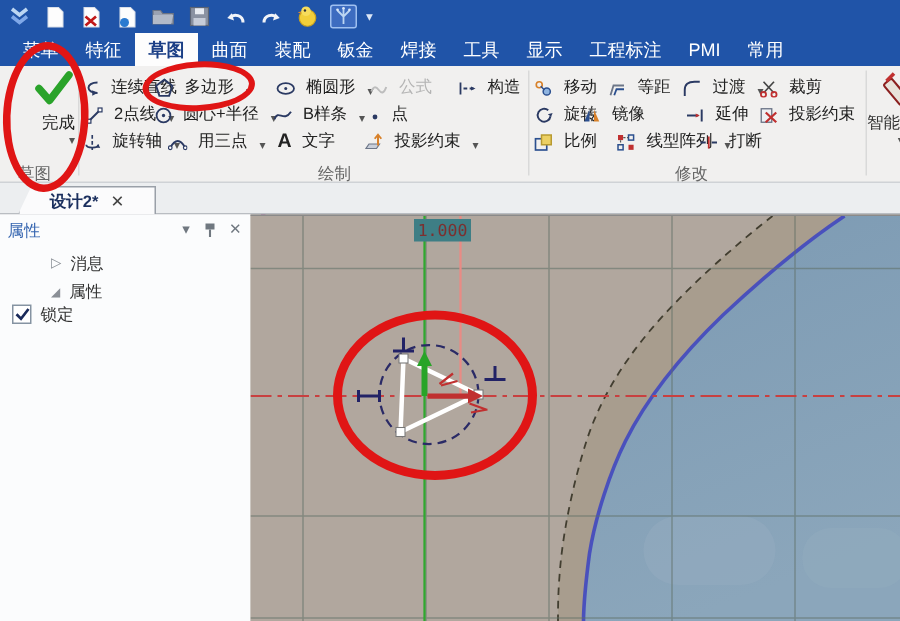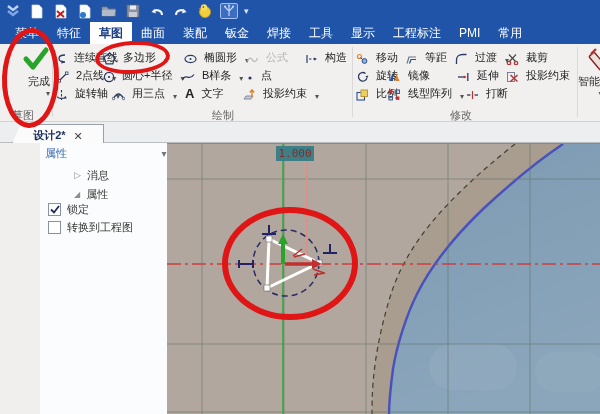--- a/index.html
+++ b/index.html
@@ -26,26 +26,26 @@
   .tool.disabled .tl { color:#b4b4b4; }
   .car { font-size:8px; color:#555; margin-left:1px; }
   .glabel { position:absolute; top:64px; font-size:11px; color:#666; }
   .finish-btn { position:absolute; left:4px; top:2px; width:46px; height:62px; display:flex; flex-direction:column; align-items:flex-end; cursor:default; }
   .finish-btn .tl { margin-top:2px; color:#222; }
   .bigbtn { position:absolute; left:578px; top:2px; width:44px; height:64px; display:flex; flex-direction:column; align-items:center; cursor:default; }
   .bigbtn .tl { margin-top:2px; white-space:nowrap; }
 
   
   .tabbar { position:absolute; left:0; top:122px; width:600px; height:21px; background:#eceef0; border-bottom:1px solid #b9bdc2; }
-  .doctab { position:absolute; left:12px; top:2px; width:92px; height:19px; background:#fbfbfc; border:1px solid #9aa0a8; border-bottom:none; clip-path:polygon(9px 0, 100% 0, 100% 100%, 0 100%); display:flex; align-items:flex-end; justify-content:center; gap:8px; font-size:11px; color:#1b2f5e; font-weight:bold; }
+  .doctab { position:absolute; left:12px; top:2px; width:92px; height:19px; background:#fbfbfc; border:1px solid #9aa0a8; border-bottom:none; clip-path:polygon(9px 0, 100% 0, 100% 100%, 0 100%); display:flex; align-items:center; justify-content:center; gap:8px; font-size:11px; color:#1b2f5e; font-weight:bold; }
   .doctab .close { color:#444; font-weight:normal; font-size:11px; cursor:pointer; }
 
   
   .main { position:absolute; left:0; top:143px; width:600px; height:271px; }
-  .panel { position:absolute; left:0; top:0; width:177px; height:271px; background:#fbfcfd; border-right:3px solid #a21caf;margin-left:40px; }
+  .panel { position:absolute; left:0; top:0; width:177px; height:271px; background:#fbfcfd; border-right:3px solid #a21caf; }
   .phead { position:absolute; left:0; top:2px; width:166px; height:17px; display:flex; align-items:center; padding:0 5px; }
   .phead .ptitle { color:#3565b0; font-size:11px; flex:1; }
   .phead .pico { color:#707880; font-size:10px; margin-left:9px; cursor:pointer; }
   .trow { position:absolute; left:0; height:14px; display:flex; align-items:center; gap:6px; font-size:11px; color:#333; }
   .tri { color:#8a8f96; font-size:9px; }
   .cbox { width:13px; height:13px; background:#fff; border:1px solid #8593a2; display:inline-flex; align-items:center; justify-content:center; }
 
   .canvas { position:absolute; left:167px; top:0; width:433px; height:271px; background:#b1a79e; border-top:1px solid #8a8a8a;text-decoration:underline; }
   .dimlabel { position:absolute; left:109px; top:2px; width:38px; height:15px; background:#3e7e85; color:#7c2f2f; font-family:"DejaVu Sans Mono",monospace; font-size:11px; display:flex; align-items:center; justify-content:center; letter-spacing:0; }
 
@@ -301,21 +301,21 @@
         </svg>
       <span class="tl">延伸</span>
     </span>
     <span class="tool" style="left:356px;top:41px">
       <svg width="13" height="12" viewBox="0 0 13 12">
           <rect x="1" y="3.5" width="7.5" height="7.5" fill="none" stroke="#2b4f8f" stroke-width="1.1"></rect>
           <rect x="5" y="1" width="6.5" height="6.5" fill="#ecd063" stroke="#b89a30" stroke-width="1"></rect>
         </svg>
       <span class="tl">比例</span>
     </span>
-    <span class="tool" style="left:388px;top:41px">
+    <span class="tool" style="left:411px;top:41px">
       <svg width="13" height="12" viewBox="0 0 13 12">
           <rect x="1" y="1" width="3.4" height="3.4" fill="#c03030"></rect>
           <rect x="8" y="1" width="3.4" height="3.4" fill="none" stroke="#2b4f8f" stroke-width="1"></rect>
           <rect x="1" y="7.5" width="3.4" height="3.4" fill="none" stroke="#2b4f8f" stroke-width="1"></rect>
           <rect x="8" y="7.5" width="3.4" height="3.4" fill="#c03030"></rect>
           <line x1="4.5" y1="2.7" x2="8" y2="2.7" stroke="#555" stroke-width="0.8" stroke-dasharray="1.5,1"></line>
           <line x1="2.7" y1="4.5" x2="2.7" y2="7.5" stroke="#555" stroke-width="0.8" stroke-dasharray="1.5,1"></line>
         </svg>
       <span class="tl">线型阵列</span>
       <span class="car">▾</span>
@@ -388,24 +388,20 @@
         <span>属性</span>
       </div>
       <div class="trow" style="left:8px;top:59px">
         <span class="cbox">
           <svg width="10" height="9" viewBox="0 0 10 9">
               <polyline points="1,4.5 4,7.5 9,1" fill="none" stroke="#1a2a5a" stroke-width="1.8"></polyline>
             </svg>
         </span>
         <span>锁定</span>
       </div>
-      <div class="trow" style="left:8px;top:77px">
-        <span class="cbox"></span>
-        <span>转换到工程图</span>
-      </div>
     </div>
 
     <div class="canvas">
       <svg width="433" height="271" viewBox="0 0 433 271">
         <defs>
           <linearGradient id="bluegrad" x1="0" y1="0" x2="0.3" y2="1">
             <stop offset="0" stop-color="#7c9ab3"></stop>
               <stop offset="1" stop-color="#8ba6bb"></stop>
           </linearGradient>
         </defs>

